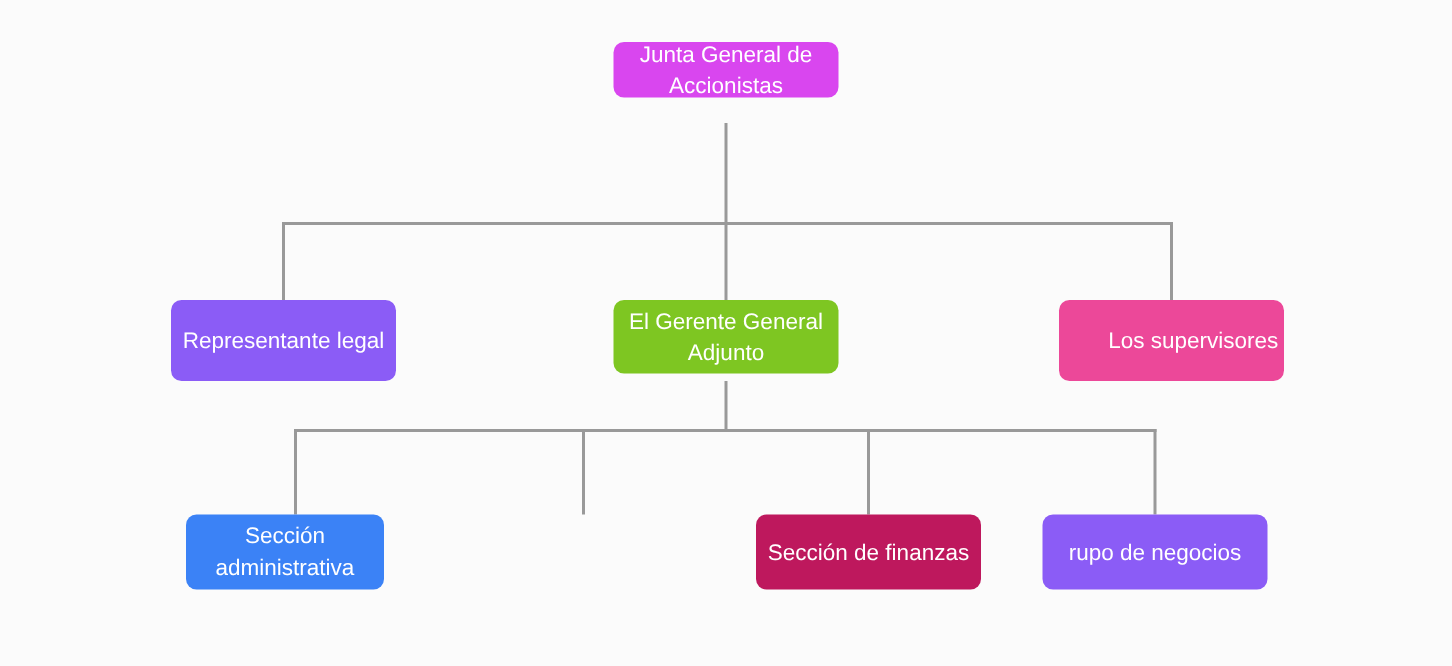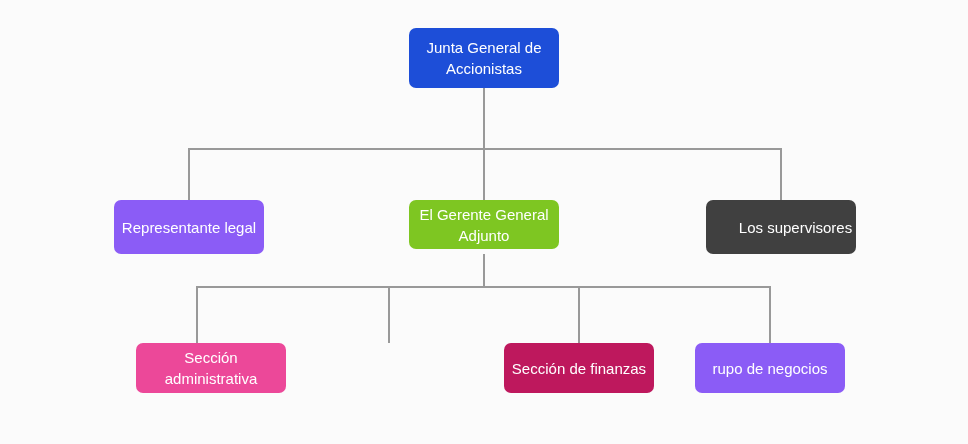--- a/index.html
+++ b/index.html
@@ -47,28 +47,28 @@
   <div class="conn v" style="left: 188px; top: 148px; height: 52px; background-color: rgb(153, 153, 153);"></div>
   <div class="conn v" style="left: 780px; top: 148px; height: 52px; background-color: rgb(153, 153, 153);"></div>
 
   <div class="conn v" style="left: 483px; top: 254px; height: 34px; background-color: rgb(153, 153, 153);"></div>
   <div class="conn h" style="left: 196px; top: 286px; width: 575px; background-color: rgb(153, 153, 153);"></div>
   <div class="conn v" style="left: 196px; top: 286px; height: 57px; background-color: rgb(153, 153, 153);"></div>
   <div class="conn v" style="left: 388px; top: 286px; height: 57px; background-color: rgb(153, 153, 153);"></div>
   <div class="conn v" style="left: 578px; top: 286px; height: 57px; background-color: rgb(153, 153, 153);"></div>
   <div class="conn v" style="left: 769px; top: 286px; height: 57px; background-color: rgb(153, 153, 153);"></div>
 
-  <div class="node" style="left: 409px; top: 28px; width: 150px; height: 60px; background-color: #1d4ed8;">Junta General de Accionistas</div>
+  <div class="node" style="left: 409px; top: 28px; width: 150px; height: 37px; background-color: #d946ef;">Junta General de Accionistas</div>
 
   <div class="node" style="left: 114px; top: 200px; width: 150px; height: 54px; background-color: #8b5cf6;">Representante legal</div>
 
   <div class="node" style="left: 409px; top: 200px; width: 150px; height: 49px; background-color: rgb(126, 198, 34);">El Gerente General Adjunto</div>
 
-  <div class="node" style="left: 706px; top: 200px; width: 150px; height: 54px; background-color: #404040; padding-left: 31px;">Los supervisores</div>
+  <div class="node" style="left: 706px; top: 200px; width: 150px; height: 54px; background-color: #ec4899; padding-left: 31px;">Los supervisores</div>
 
-  <div class="node" style="left: 136px; top: 343px; width: 150px; height: 50px; background-color: #ec4899;">Sección administrativa</div>
+  <div class="node" style="left: 124px; top: 343px; width: 132px; height: 50px; background-color: #3b82f6;">Sección administrativa</div>
 
 
   <div class="node" style="left: 504px; top: 343px; width: 150px; height: 50px; background-color: #be185d;">Sección de finanzas</div>
 
   <div class="node" style="left: 695px; top: 343px; width: 150px; height: 50px; background-color: #8b5cf6;">rupo de negocios</div>
 
 </div>
 
 </body></html>

